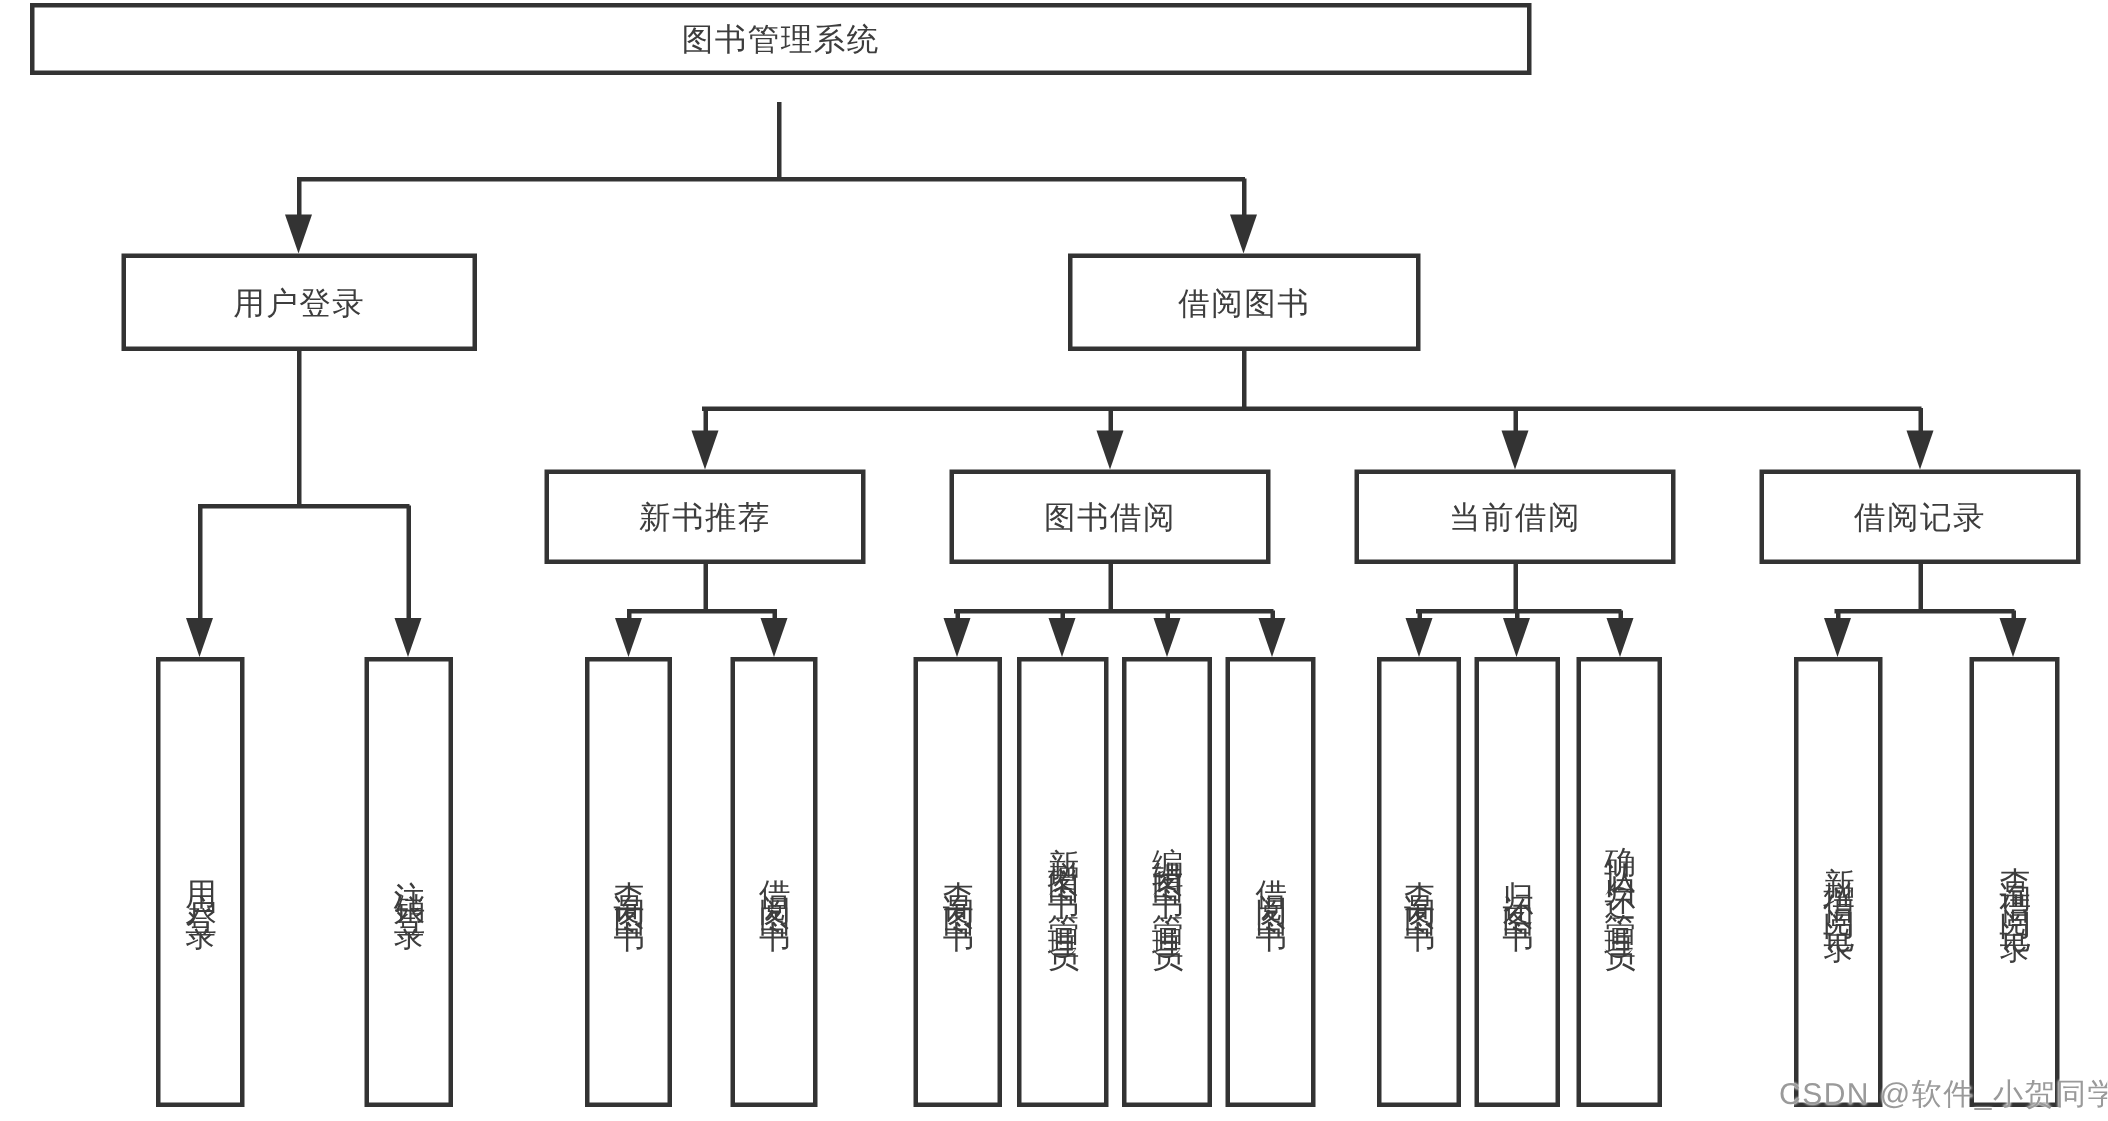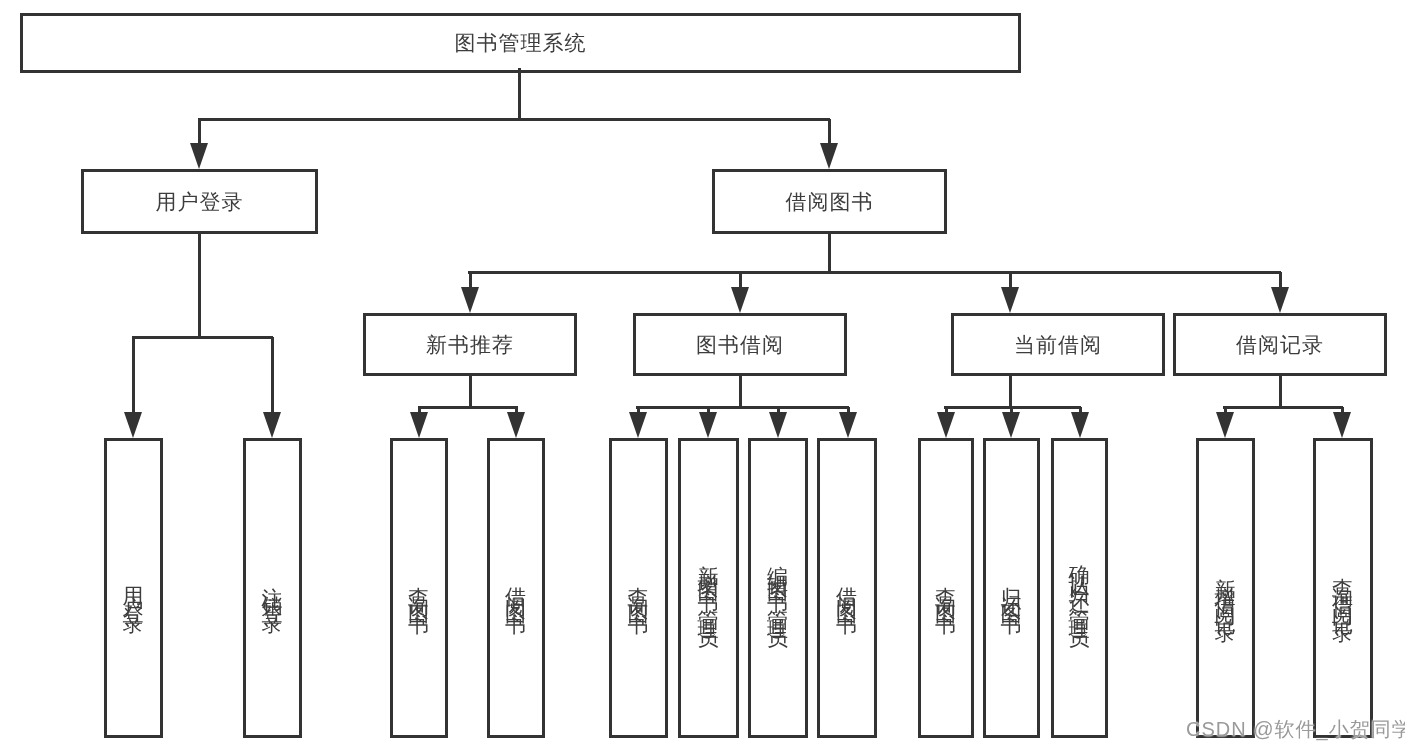--- a/index.html
+++ b/index.html
@@ -46,21 +46,21 @@
     letter-spacing:1px;
     text-shadow:0 0 2px #ffffff, 0 0 2px #ffffff;
     white-space:nowrap;
   }
 </style>
 </head>
 <body>
 
 <div class="stage">
 
-  <div class="box" style="left:20px;top:13px;width:1001px;height:60px;">
+  <div class="box" style="left:20px;top:2px;width:1001px;height:48px;">
     <span>图书管理系统</span>
   </div>
 
   <div class="vl" style="left:518px;top:68px;height:52px;"></div>
   <div class="hl" style="left:198px;top:118px;width:632px;"></div>
   <div class="vl" style="left:198px;top:119px;height:26px;"></div>
   <div class="ah" style="left:190px;top:143px;"></div>
   <div class="vl" style="left:828px;top:119px;height:26px;"></div>
   <div class="ah" style="left:820px;top:143px;"></div>
 
@@ -88,21 +88,21 @@
   <div class="ah" style="left:1001px;top:287px;"></div>
   <div class="vl" style="left:1279px;top:272px;height:17px;"></div>
   <div class="ah" style="left:1271px;top:287px;"></div>
 
   <div class="box" style="left:633px;top:313px;width:214px;height:63px;">
     <span>图书借阅</span>
   </div>
   <div class="box" style="left:363px;top:313px;width:214px;height:63px;">
     <span>新书推荐</span>
   </div>
-  <div class="box" style="left:903px;top:313px;width:214px;height:63px;margin-left:48px;">
+  <div class="box" style="left:903px;top:313px;width:214px;height:63px;">
     <span>当前借阅</span>
   </div>
   <div class="box" style="left:1173px;top:313px;width:214px;height:63px;">
     <span>借阅记录</span>
   </div>
 
   <div class="vl" style="left:469px;top:375px;height:33px;"></div>
   <div class="hl" style="left:418px;top:406px;width:100px;"></div>
   <div class="vl" style="left:418px;top:407px;height:8px;"></div>
   <div class="ah" style="left:410px;top:412px;"></div>

